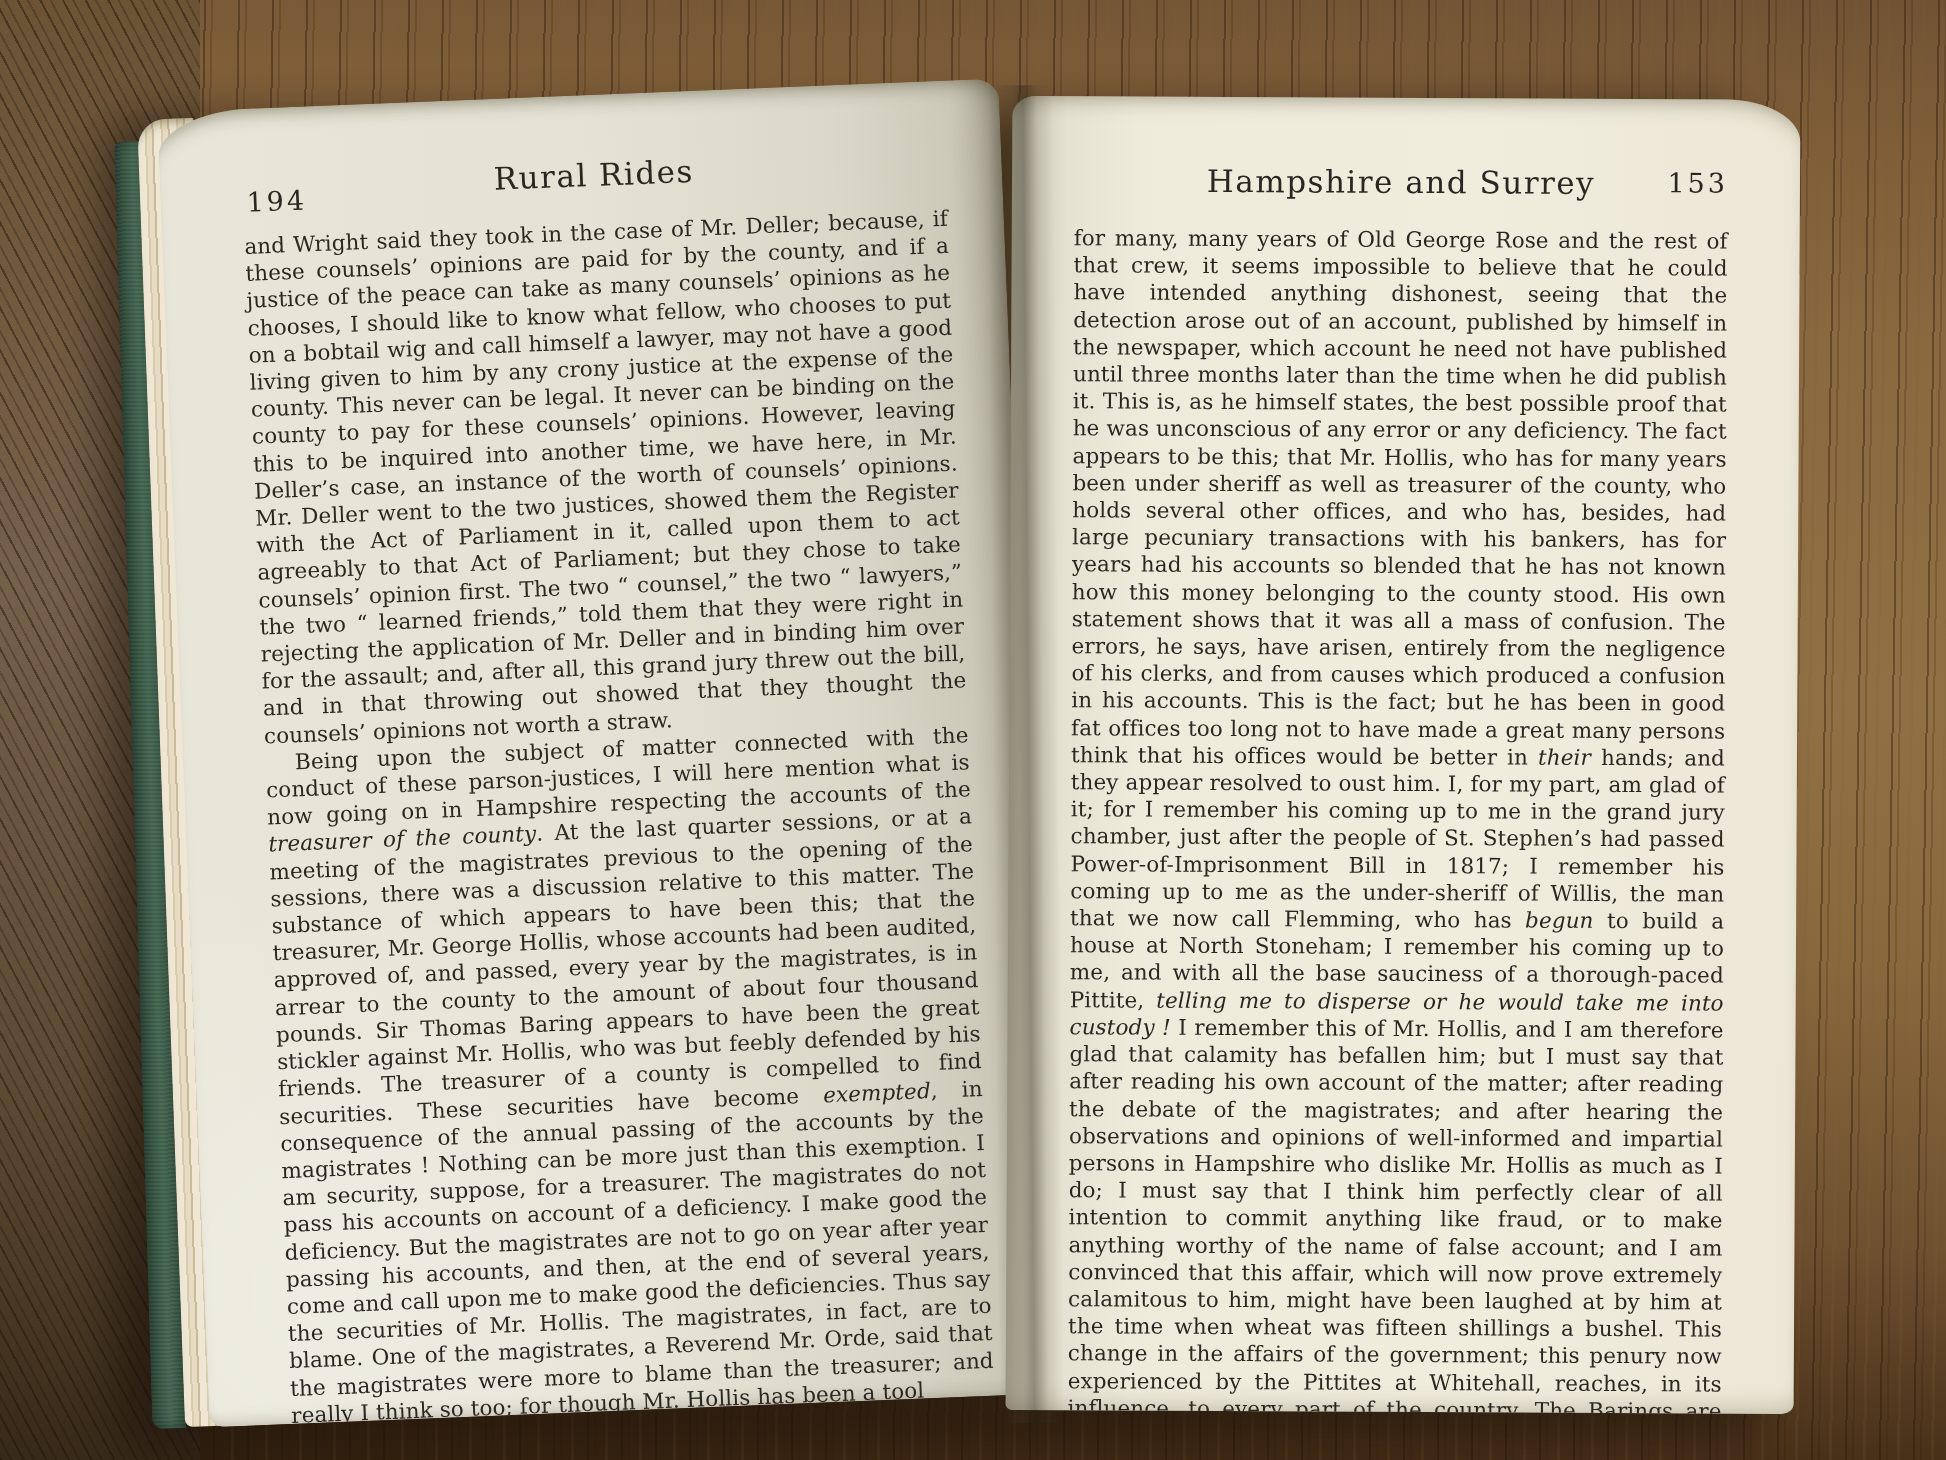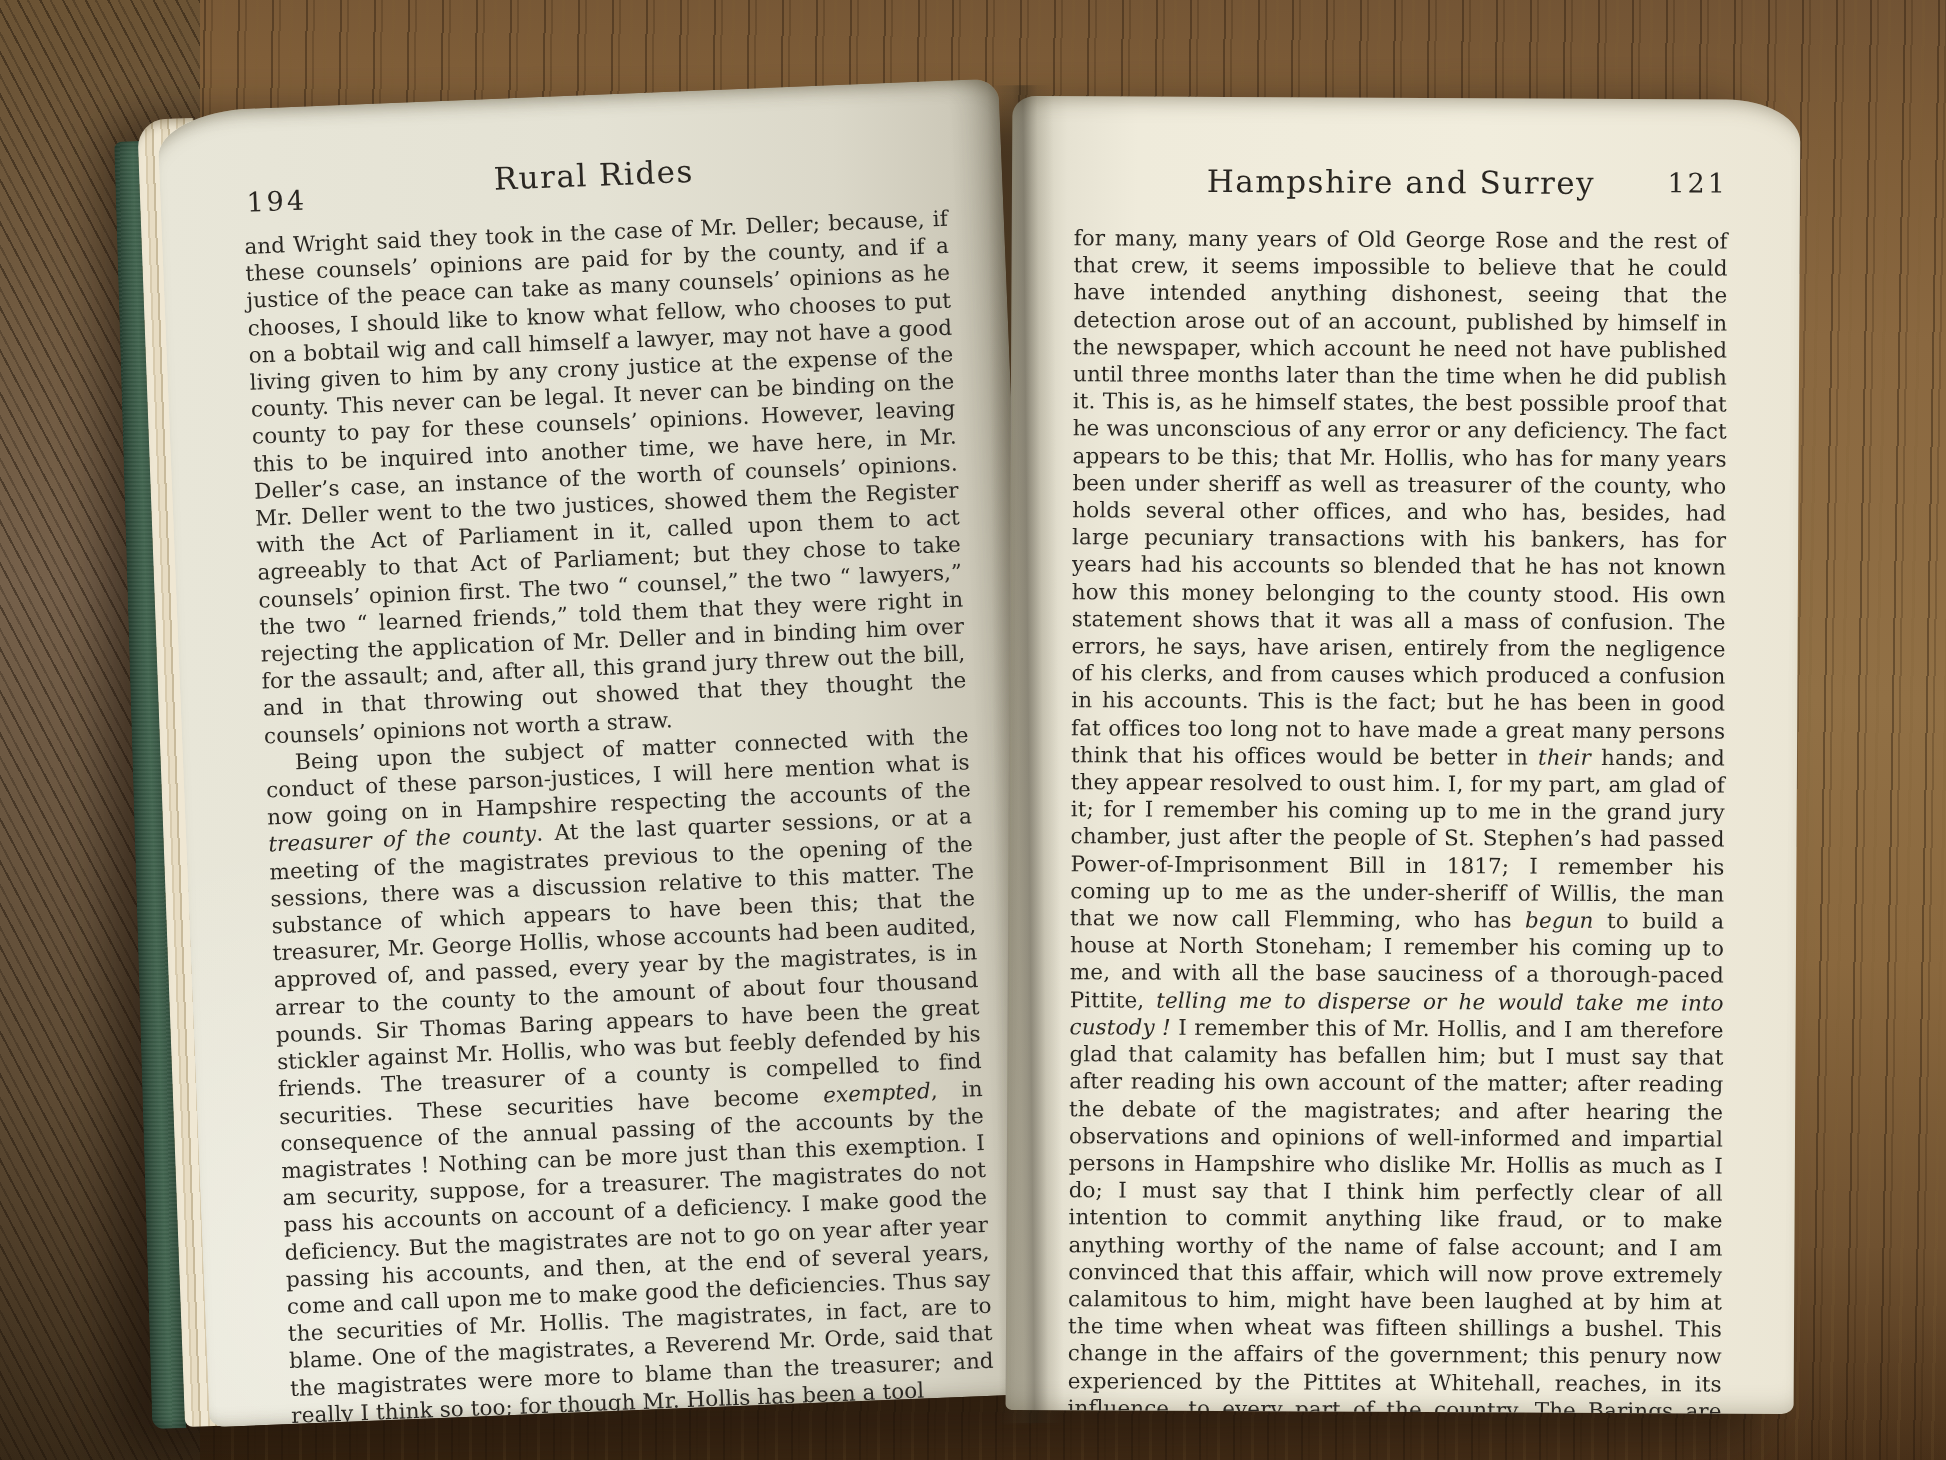--- a/index.html
+++ b/index.html
@@ -130,21 +130,21 @@
             <p class="para">and Wright said they took in the case of Mr. Deller; because, if these counsels’ opinions are paid for by the county, and if a justice of the peace can take as many counsels’ opinions as he chooses, I should like to know what fellow, who chooses to put on a bobtail wig and call himself a lawyer, may not have a good living given to him by any crony justice at the expense of the county.  This never can be legal.  It never can be binding on the county to pay for these counsels’ opinions.  However, leaving this to be inquired into another time, we have here, in Mr. Deller’s case, an instance of the worth of counsels’ opinions. Mr. Deller went to the two justices, showed them the Register with the Act of Parliament in it, called upon them to act agreeably to that Act of Parliament;  but they chose to take counsels’ opinion first.  The two “ counsel,” the two “ lawyers,” the two “ learned friends,” told them that they were right in rejecting the application of Mr. Deller and in binding him over for the assault;  and, after all, this grand jury threw out the bill, and in that throwing out showed that they thought the counsels’ opinions not worth a straw.</p>
             <p class="para indent">Being upon the subject of matter connected with the conduct of these parson-justices, I will here mention what is now going on in Hampshire respecting the accounts of the <i>treasurer of the county</i>.  At the last quarter sessions, or at a meeting of the magistrates previous to the opening of the sessions, there was a discussion relative to this matter.  The substance of which appears to have been this;  that the treasurer, Mr. George Hollis, whose accounts had been audited, approved of, and passed, every year by the magistrates, is in arrear to the county to the amount of about four thousand pounds.  Sir Thomas Baring appears to have been the great stickler against Mr. Hollis, who was but feebly defended by his friends.  The treasurer of a county is compelled to find securities.  These securities have become <i>exempted</i>, in consequence of the annual passing of the accounts by the magistrates !  Nothing can be more just than this exemption. I am security, suppose, for a treasurer.  The magistrates do not pass his accounts on account of a deficiency.  I make good the deficiency.  But the magistrates are not to go on year after year passing his accounts, and then, at the end of several years, come and call upon me to make good the deficiencies.  Thus say the securities of Mr. Hollis.  The magistrates, in fact, are to blame.  One of the magistrates, a Reverend Mr. Orde, said that the magistrates were more to blame than the treasurer; and really I think so too;  for though Mr. Hollis has been a tool</p>
           </div>
       </div>
     </div>
 
     <div class="page page-right">
       <div class="page-inner-right">
         <div class="page-header">
           <span class="running-title">Hampshire and Surrey</span>
-          <span class="page-num page-num-right">121</span>
+          <span class="page-num page-num-right">153</span>
         </div>
         <div class="page-body">
             <p class="para">for many, many years of Old George Rose and the rest of that crew, it seems impossible to believe that he could have intended anything dishonest, seeing that the detection arose out of an account, published by himself in the newspaper, which account he need not have published until three months later than the time when he did publish it.  This is, as he himself states, the best possible proof that he was unconscious of any error or any deficiency.  The fact appears to be this;  that Mr. Hollis, who has for many years been under sheriff as well as treasurer of the county, who holds several other offices, and who has, besides, had large pecuniary transactions with his bankers, has for years had his accounts so blended that he has not known how this money belonging to the county stood.  His own statement shows that it was all a mass of confusion.  The errors, he says, have arisen, entirely from the negligence of his clerks, and from causes which produced a confusion in his accounts.  This is the fact;  but he has been in good fat offices too long not to have made a great many persons think that his offices would be better in <i>their</i> hands;  and they appear resolved to oust him.  I, for my part, am glad of it;  for I remember his coming up to me in the grand jury chamber, just after the people of St. Stephen’s had passed Power-of-Imprisonment Bill in 1817;  I remember his coming up to me as the under-sheriff of Willis, the man that we now call Flemming, who has <i>begun</i> to build a house at North Stoneham;  I remember his coming up to me, and with all the base sauciness of a thorough-paced Pittite, <i>telling me to disperse or he would take me into custody !</i>  I remember this of Mr. Hollis, and I am therefore glad that calamity has befallen him;  but I must say that after reading his own account of the matter; after reading the debate of the magistrates;  and after hearing the observations and opinions of well-informed and impartial persons in Hampshire who dislike Mr. Hollis as much as I do;  I must say that I think him perfectly clear of all intention to commit anything like fraud, or to make anything worthy of the name of false account;  and I am convinced that this affair, which will now prove extremely calamitous to him, might have been laughed at by him at the time when wheat was fifteen shillings a bushel. This change in the affairs of the government;  this penury now experienced by the Pittites at Whitehall, reaches, in its influence, to every part of the country.  The Barings are now the great men in Hampshire.  They were not such in the days of George Rose, while George was able to make the people believe that it was necessary to give their money freely to preserve the</p>
           </div>
       </div>
     </div>
 
     <div class="gutter"></div>
   </div>
 

